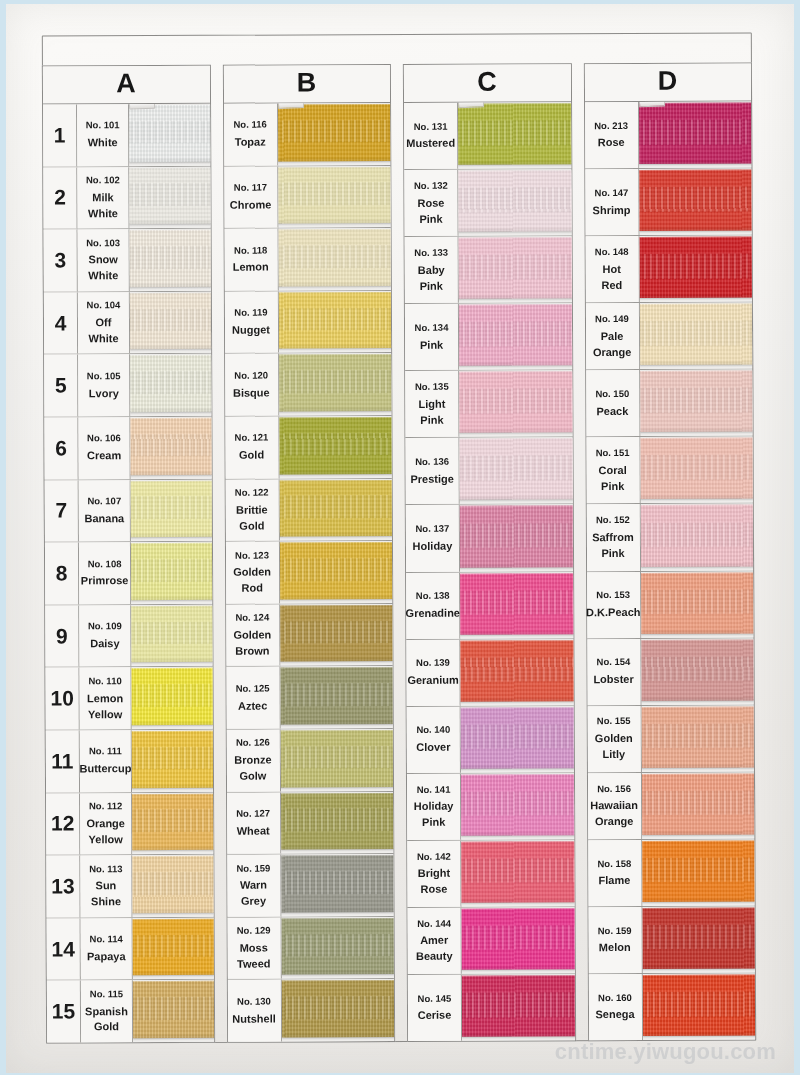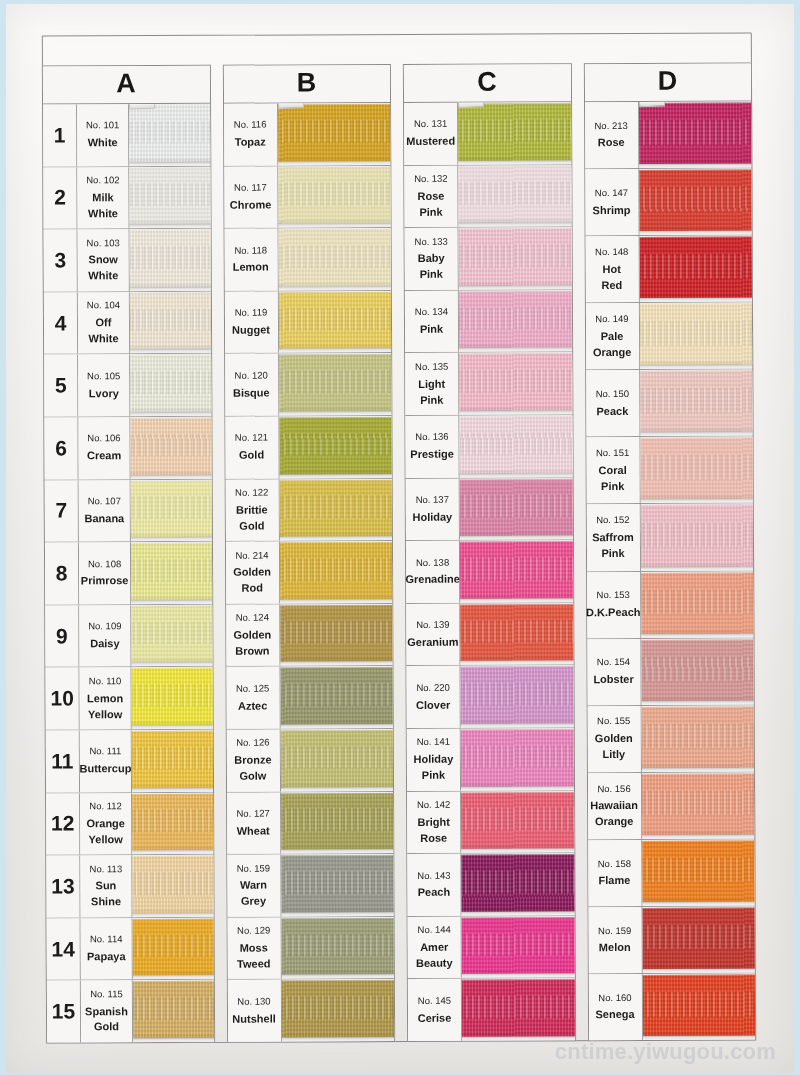--- a/index.html
+++ b/index.html
@@ -104,21 +104,21 @@
     align-items: center;
     justify-content: center;
     text-align: center;
     background: #f7f6f4;
     padding: 0 2px;
     line-height: 1.45;
   }
   .col-a .label { width: 52px; flex: 0 0 52px; }
   .label .code {
     font-size: 9.5px;
-    font-weight: normal;
+    font-weight: bold;
     color: #1c1c1c;
     white-space: nowrap;
   }
   .label .name {
     font-size: 11px;
     font-weight: bold;
     color: #1c1c1c;
     margin-top: 3px;
   }
   .label .name span { display: block; }
@@ -468,21 +468,21 @@
                   <span>Brittie</span>
                   <span>Gold</span>
                 </div>
               </div>
               <div class="swatch-cell">
                 <div class="ribbon" style="background: rgb(221, 194, 75);"></div>
               </div>
             </div>
             <div class="row">
               <div class="label">
-                <div class="code">No. 214</div>
+                <div class="code">No. 123</div>
                 <div class="name">
                   <span>Golden</span>
                   <span>Rod</span>
                 </div>
               </div>
               <div class="swatch-cell">
                 <div class="ribbon" style="background: rgb(226, 185, 58);"></div>
               </div>
             </div>
             <div class="row">
@@ -671,21 +671,21 @@
                 <div class="name">
                   <span>Geranium</span>
                 </div>
               </div>
               <div class="swatch-cell">
                 <div class="ribbon" style="background: rgb(232, 86, 63);"></div>
               </div>
             </div>
             <div class="row">
               <div class="label">
-                <div class="code">No. 220</div>
+                <div class="code">No. 140</div>
                 <div class="name">
                   <span>Clover</span>
                 </div>
               </div>
               <div class="swatch-cell">
                 <div class="ribbon" style="background: rgb(216, 152, 206);"></div>
               </div>
             </div>
             <div class="row">
               <div class="label">
@@ -702,31 +702,20 @@
             <div class="row">
               <div class="label">
                 <div class="code">No. 142</div>
                 <div class="name">
                   <span>Bright</span>
                   <span>Rose</span>
                 </div>
               </div>
               <div class="swatch-cell">
                 <div class="ribbon" style="background: rgb(239, 95, 116);"></div>
-              </div>
-            </div>
-            <div class="row">
-              <div class="label">
-                <div class="code">No. 143</div>
-                <div class="name">
-                  <span>Peach</span>
-                </div>
-              </div>
-              <div class="swatch-cell">
-                <div class="ribbon" style="background: rgb(139, 26, 92);"></div>
               </div>
             </div>
             <div class="row">
               <div class="label">
                 <div class="code">No. 144</div>
                 <div class="name">
                   <span>Amer</span>
                   <span>Beauty</span>
                 </div>
               </div>

